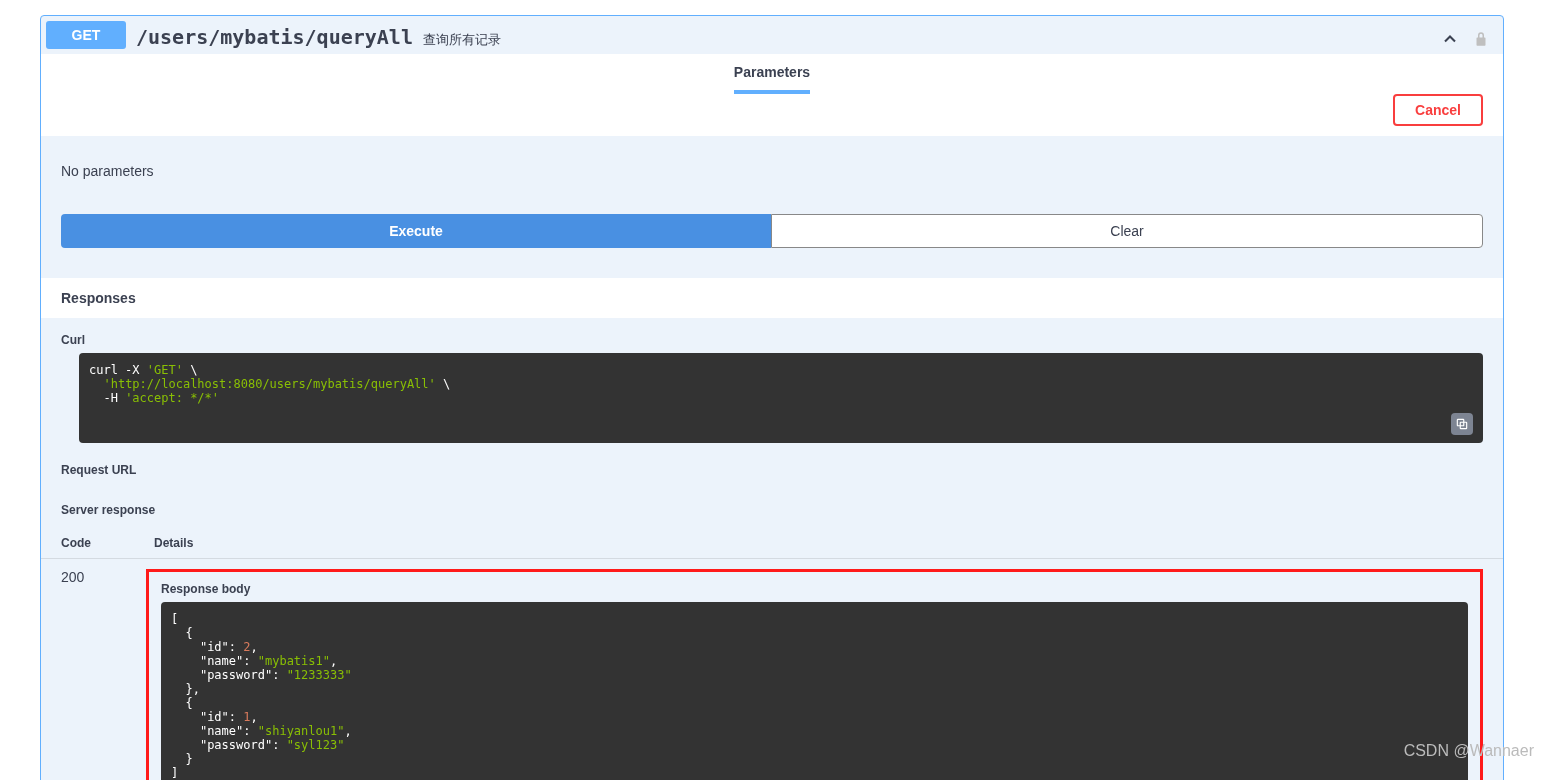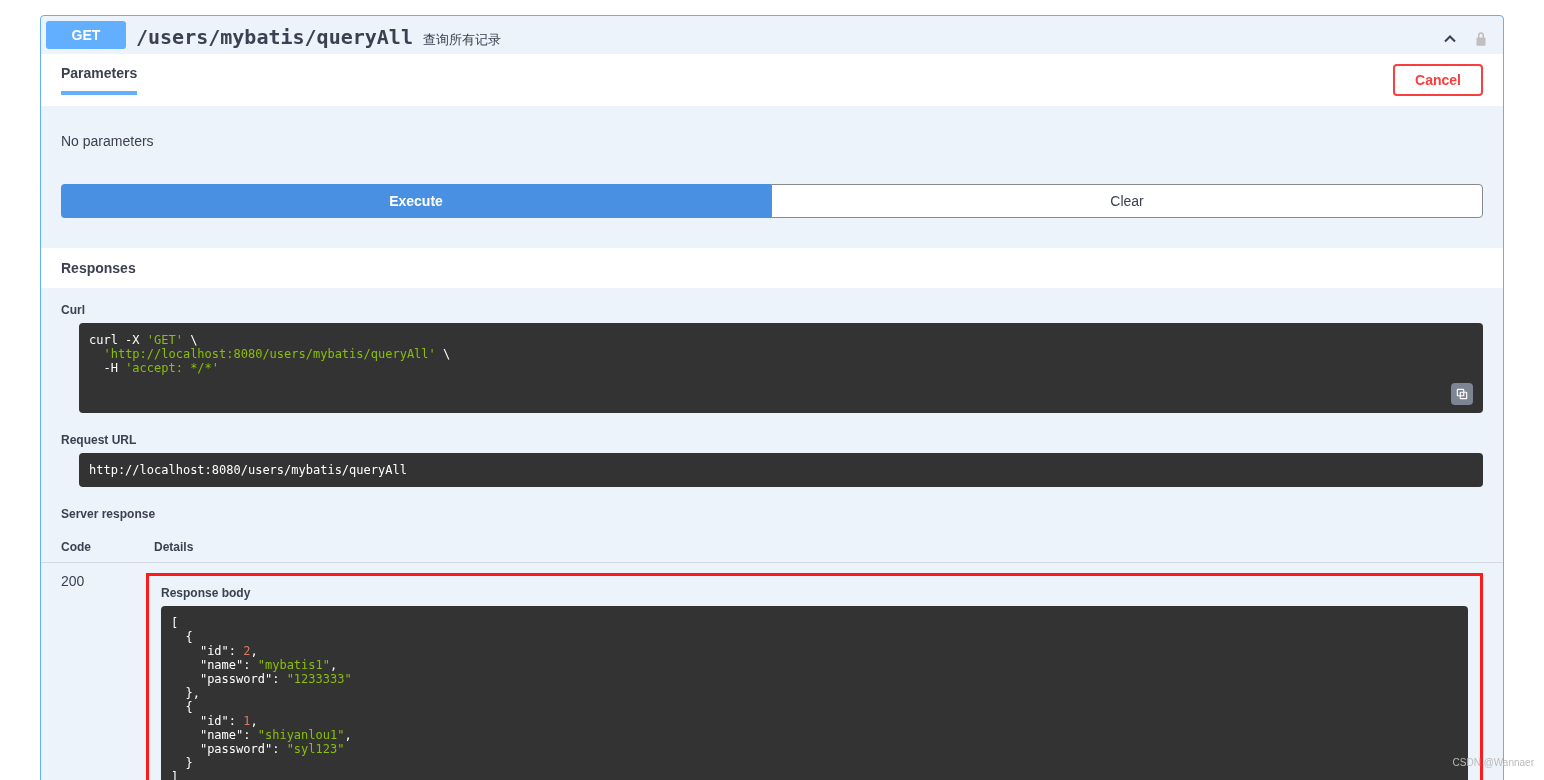--- a/index.html
+++ b/index.html
@@ -6,21 +6,21 @@
 body { font-family: -apple-system, BlinkMacSystemFont, "Segoe UI", sans-serif; font-size: 14px; color: #3b4151; background: #fff; }
 .wrapper { padding: 0 40px; }
 .opblock { border: 1px solid #61affe; border-radius: 4px; background: #ecf3fb; margin-top: 15px; }
 .opblock-summary { display: flex; align-items: flex-end; padding: 5px; cursor: pointer; }
 .method-badge { background: #61affe; color: #fff; font-weight: 700; font-size: 14px; padding: 6px 15px; border-radius: 3px; min-width: 80px; text-align: center; }
 .path { font-family: monospace; font-weight: 600; font-size: 20px; color: #3b4151; margin-left: 10px; }
 .summary-desc { font-size: 13px; color: #3b4151; margin-left: 10px; }
 .summary-right { margin-left: auto; display: flex; align-items: center; gap: 12px; padding-right: 8px; }
 .chevron { width: 20px; height: 20px; color: #3b4151; }
 .lock { width: 18px; height: 20px; color: #bfbfbf; }
-.tab-bar { background: #fff; display: flex; align-items: center; padding: 10px 20px; }
+.tab-bar { background: #fff; display: flex; align-items: center; padding: 10px 20px; flex-direction: column; }
 .tab { font-weight: 700; color: #3b4151; padding: 0 0 10px 0; border-bottom: 4px solid #61affe; }
 .btn-cancel { margin-left: auto; border: 2px solid #f93e3e; color: #f93e3e; background: transparent; font-weight: 700; font-size: 14px; padding: 6px 20px; border-radius: 4px; cursor: pointer; }
 .params-body { padding: 15px 20px 30px 20px; margin-top: 12px; }
 .btn-row { display: flex; margin-top: 35px; }
 .btn-execute { flex: 1; background: #4990e2; color: #fff; border: none; font-weight: 700; font-size: 14px; padding: 8px; border-radius: 4px 0 0 4px; cursor: pointer; }
 .btn-clear { flex: 1; background: #fff; color: #3b4151; border: 1px solid #888; font-weight: 400; font-size: 14px; padding: 8px; border-radius: 0 4px 4px 0; cursor: pointer; }
 .responses-header { background: #fff; padding: 12px 20px; font-weight: 700; }
 .section-pad { padding: 15px 20px 5px 20px; }
 .section-label { font-size: 12px; font-weight: 700; color: #3b4151; margin-bottom: 6px; }
 .codebox { background: #333333; color: #fff; font-family: Consolas, monospace; font-size: 12px; padding: 10px; border-radius: 4px; position: relative; white-space: pre; overflow-wrap: normal; margin-left: 18px; }
@@ -31,21 +31,21 @@
 .resp-row { display: flex; padding: 10px 20px; }
 .resp-detail { flex: 1; border: 3px solid #ff1a1a; padding: 10px 12px; }
 .resp-body-box { background: #333333; color: #fff; font-family: Consolas, monospace; font-size: 12px; padding: 10px; border-radius: 4px; position: relative; white-space: pre; }
 .json-key { color: #fff; }
 .json-str { color: #89bf04; }
 .json-num { color: #d97b5d; }
 .json-punc { color: #fff; }
 .dl-row { position: absolute; bottom: 8px; right: 8px; display: flex; gap: 6px; }
 .dl-btn { background: #7d8492; color: #fff; border: none; border-radius: 4px; padding: 5px 12px; font-weight: 700; font-size: 13px; cursor: pointer; }
 .copy-sm { width: 28px; height: 28px; background: #7d8492; border-radius: 4px; display: flex; align-items: center; justify-content: center; cursor: pointer; }
-.watermark { position: fixed; bottom: 12px; right: 10px; font-size: 10px; color: #bbb; }
+.watermark { position: fixed; bottom: 20px; right: 10px; font-size: 16px; color: #bbb; }
 </style>
 </head>
 <body>
 
 <div class="wrapper">
   <div class="opblock">
 
     <div class="opblock-summary">
       <span class="method-badge">GET</span>
       <span class="path">/users/mybatis/queryAll</span>
@@ -84,21 +84,20 @@
           <svg width="14" height="14" viewBox="0 0 24 24" fill="none" stroke="#fff" stroke-width="2">
               <rect x="9" y="9" width="11" height="11" rx="1"></rect>
               <rect x="4" y="4" width="11" height="11" rx="1"></rect>
             </svg>
         </div>
       </div>
     </div>
 
     <div class="section-pad">
       <div class="section-label">Request URL</div>
-      <div class="codebox">http://localhost:8080/users/mybatis/queryAll</div>
     </div>
 
     <div class="section-pad">
       <div class="section-label">Server response</div>
     </div>
 
     <div class="table-head">
       <div class="col-code">Code</div>
       <div>Details</div>
     </div>

